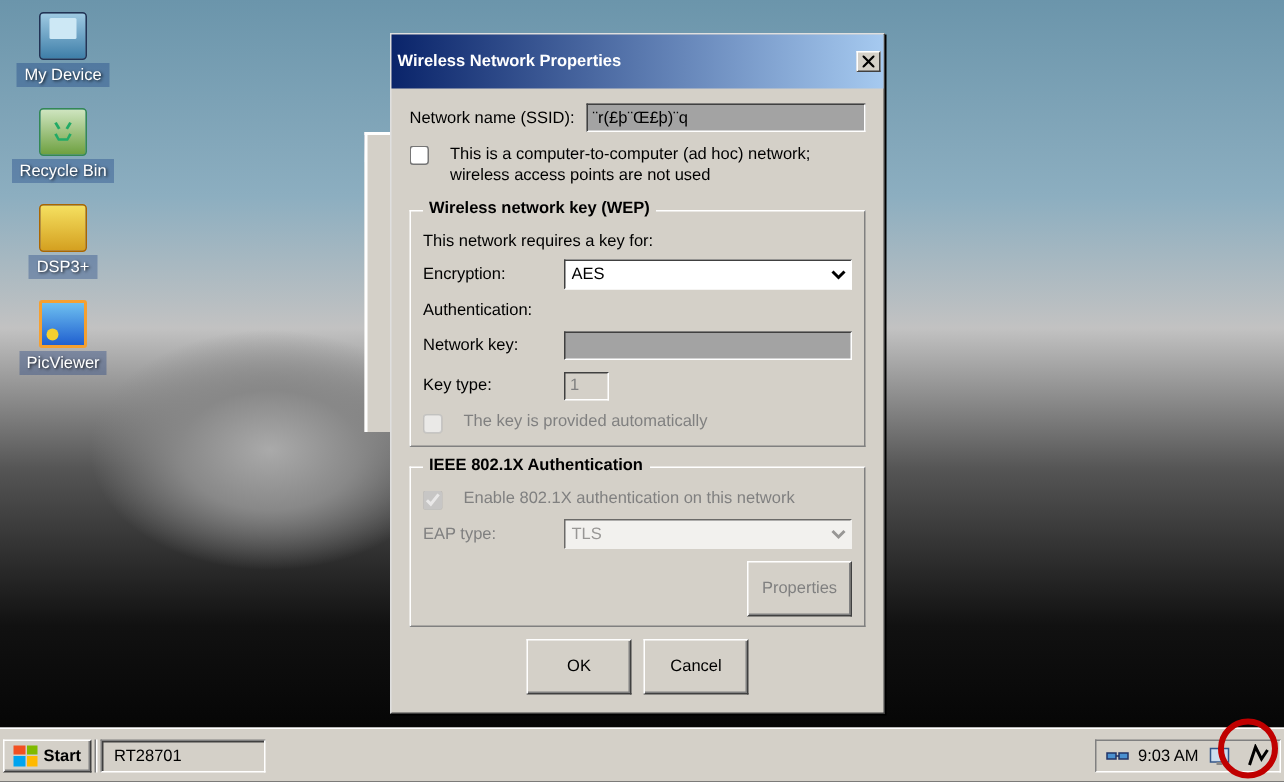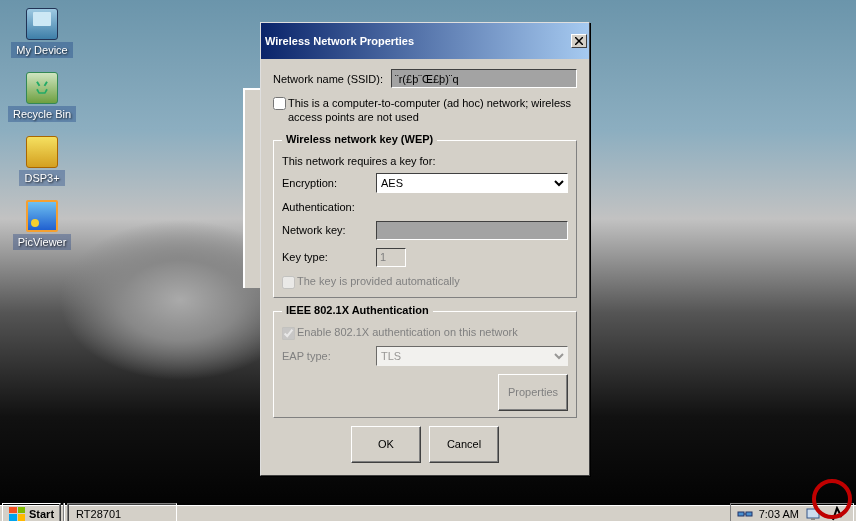--- a/index.html
+++ b/index.html
@@ -55,37 +55,37 @@
   .row label.fld2 { min-width:86px; }
   input.text {
     height:19px; border:1px solid #808080; border-top-color:#404040; border-left-color:#404040;
     border-right-color:#fff; border-bottom-color:#fff; background:#a3a3a3; padding:1px 3px; font-family:inherit; font-size:11px;
   }
   input.text:disabled, select:disabled { background:#d4d0c8; color:#808080;}
   select.combo {
     height:20px; border:1px solid #808080; border-top-color:#404040; border-left-color:#404040;
     border-right-color:#fff; border-bottom-color:#fff; background:#fff; font-family:inherit; font-size:11px;
   }
-  .chk-row { display:flex; align-items:flex-start; gap:2px; margin-bottom:10px;}
+  .chk-row { display:flex; align-items:flex-start; gap:14px; margin-bottom:10px;}
   .chk { width:13px;height:13px;margin-top:1px;}
   fieldset.grp { border:1px solid #808080; border-top-color:#fff; border-left-color:#fff; position:relative; margin-bottom:8px; padding:8px 8px 6px;}
   fieldset.grp legend { padding:0 4px; font-weight:bold; background:#d4d0c8; position:relative; top:-2px;}
   .disabled-text { color:#808080; }
   button.btn {
     min-width:70px; height:37px; background:#d4d0c8;
     border:1px solid #fff; border-right-color:#404040; border-bottom-color:#404040;
     box-shadow: inset -1px -1px 0 #808080;
     font-family:inherit; font-size:11px; cursor:pointer;
   }
   button.btn:disabled{ color:#808080; cursor:default;}
   .btn-row { display:flex; justify-content:center; gap:8px; margin-top:2px;}
   .prop-row { display:flex; justify-content:flex-end; margin-top:6px;}
   
   .taskbar {
-    position:absolute; left:0; right:0; bottom:0; height:16px;
+    position:absolute; left:0; right:0; bottom:0; height:36px;
     background:#d4d0c8; border-top:1px solid #fff; display:flex; align-items:center; z-index:20; padding:2px;
   }
   .start-btn { height:22px; display:flex; align-items:center; gap:4px; padding:0 6px;
     border:1px solid #fff; border-right-color:#404040; border-bottom-color:#404040;
     box-shadow: inset -1px -1px 0 #808080; font-weight:bold; cursor:pointer;}
   .winflag { width:16px;height:14px;display:grid;grid-template-columns:1fr 1fr;grid-template-rows:1fr 1fr;gap:1px;}
   .winflag div:nth-child(1){background:#f25022;} .winflag div:nth-child(2){background:#7fba00;}
   .winflag div:nth-child(3){background:#00a4ef;} .winflag div:nth-child(4){background:#ffb900;}
   .task-divider{width:2px;height:22px;border-left:1px solid #808080;border-right:1px solid #fff;margin:0 2px;}
   .task-item { height:22px; padding:0 8px; display:flex;align-items:center;
@@ -212,21 +212,21 @@
     <span>RT28701</span>
   </div>
   <div class="tray">
     <div class="tray-icon">
       <svg viewBox="0 0 16 16">
           <rect x="1" y="6" width="6" height="4" fill="#4a90d0" stroke="#236"></rect>
           <rect x="9" y="6" width="6" height="4" fill="#4a90d0" stroke="#236"></rect>
           <path d="M7 8h2" stroke="#236"></path>
         </svg>
     </div>
-    <span>7:03 AM</span>
+    <span>9:03 AM</span>
     <div class="tray-icon">
       <svg viewBox="0 0 16 16">
           <rect x="2" y="3" width="12" height="9" fill="#cde" stroke="#358"></rect>
           <rect x="6" y="12" width="4" height="2" fill="#888"></rect>
         </svg>
     </div>
     <div class="tray-icon" style="margin-left:4px;">
       <svg viewBox="0 0 16 16">
           <path d="M2 14L6 2L10 10L14 4" stroke="#000" stroke-width="2" fill="none"></path>
         </svg>

